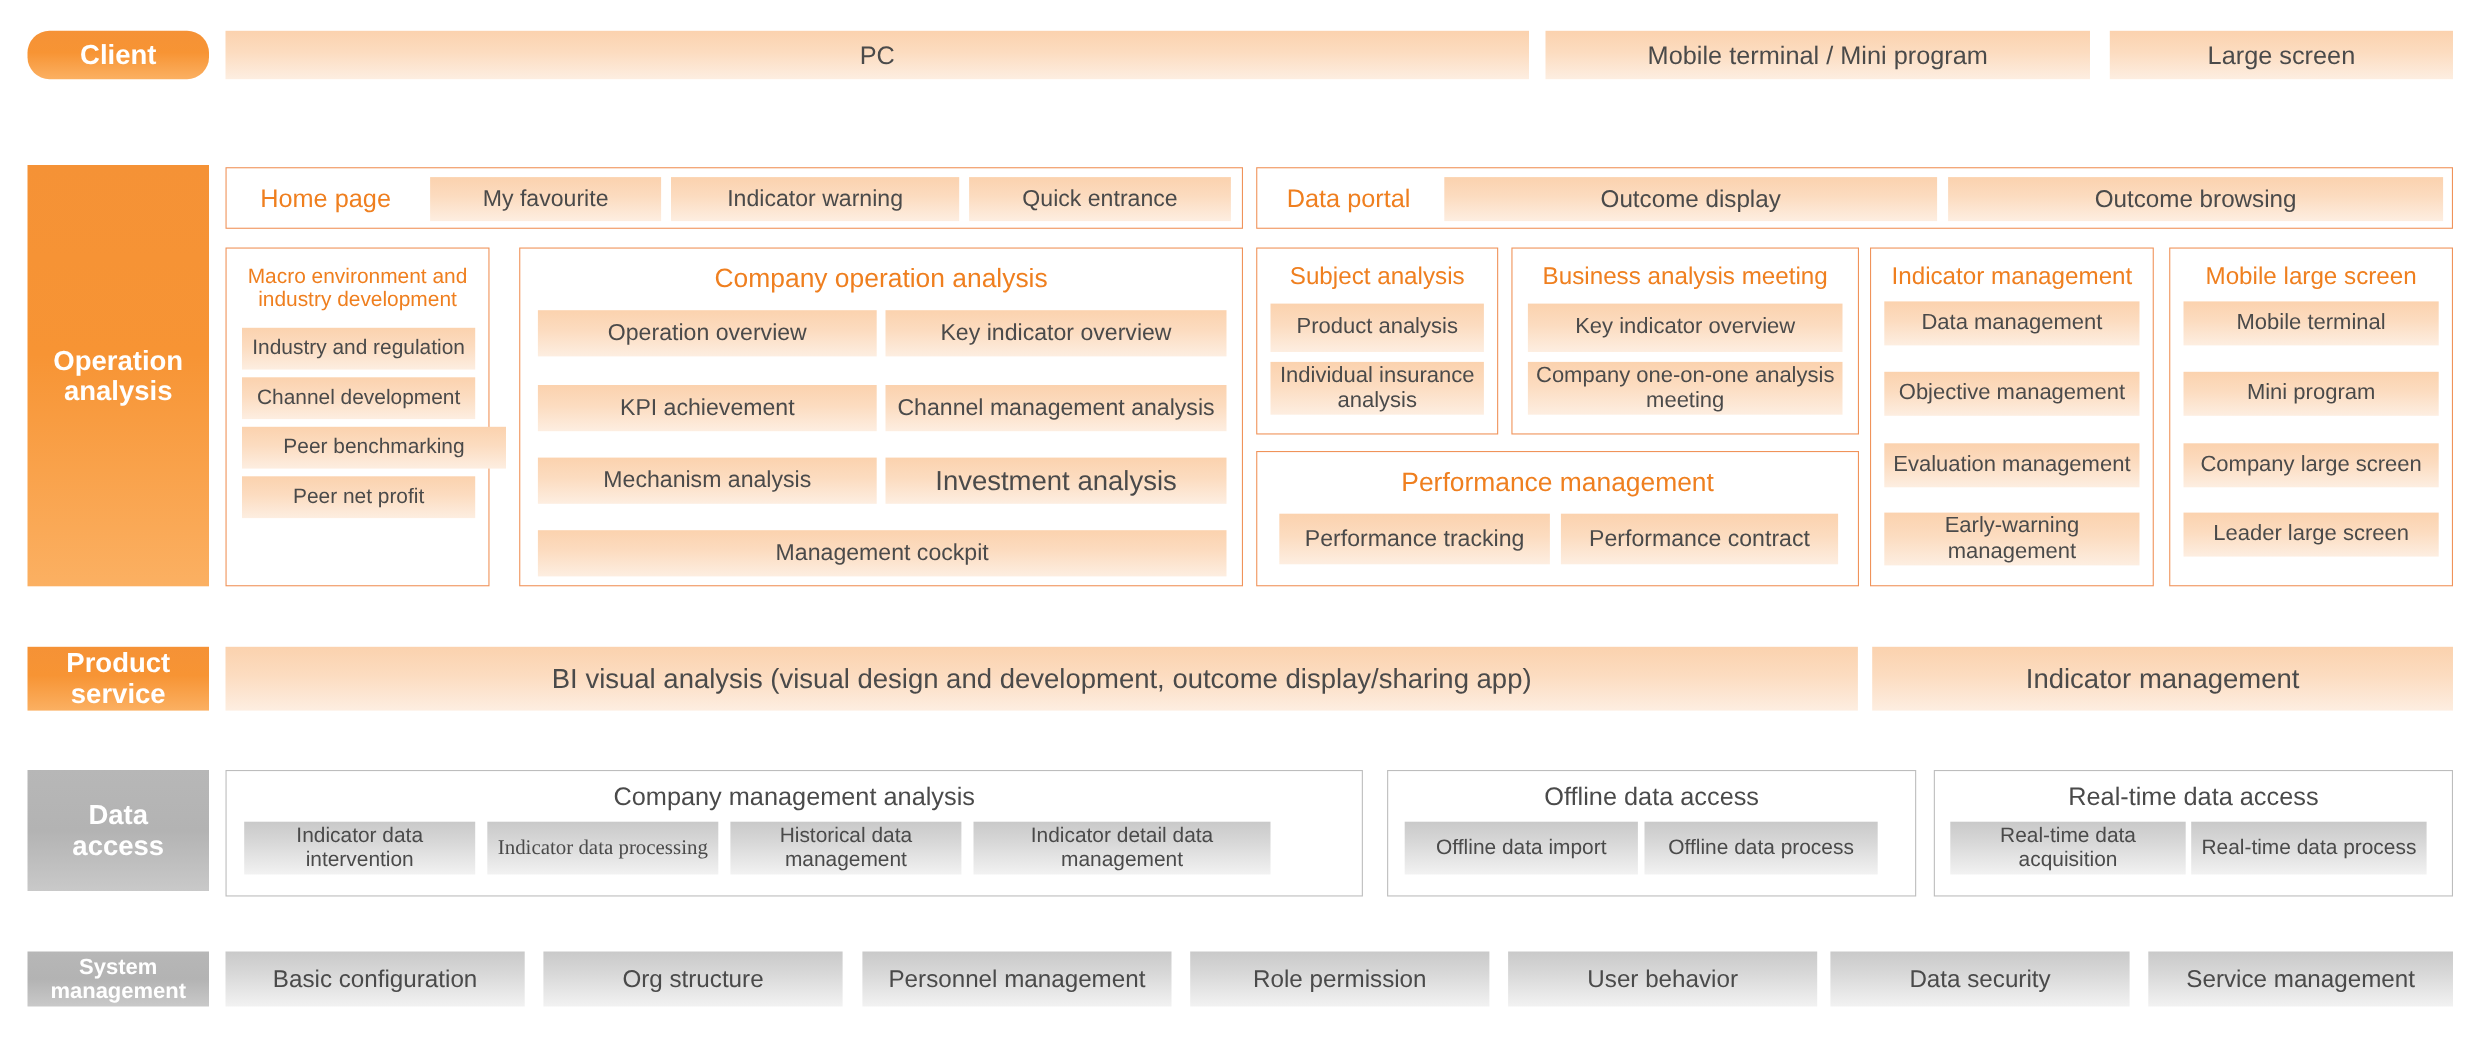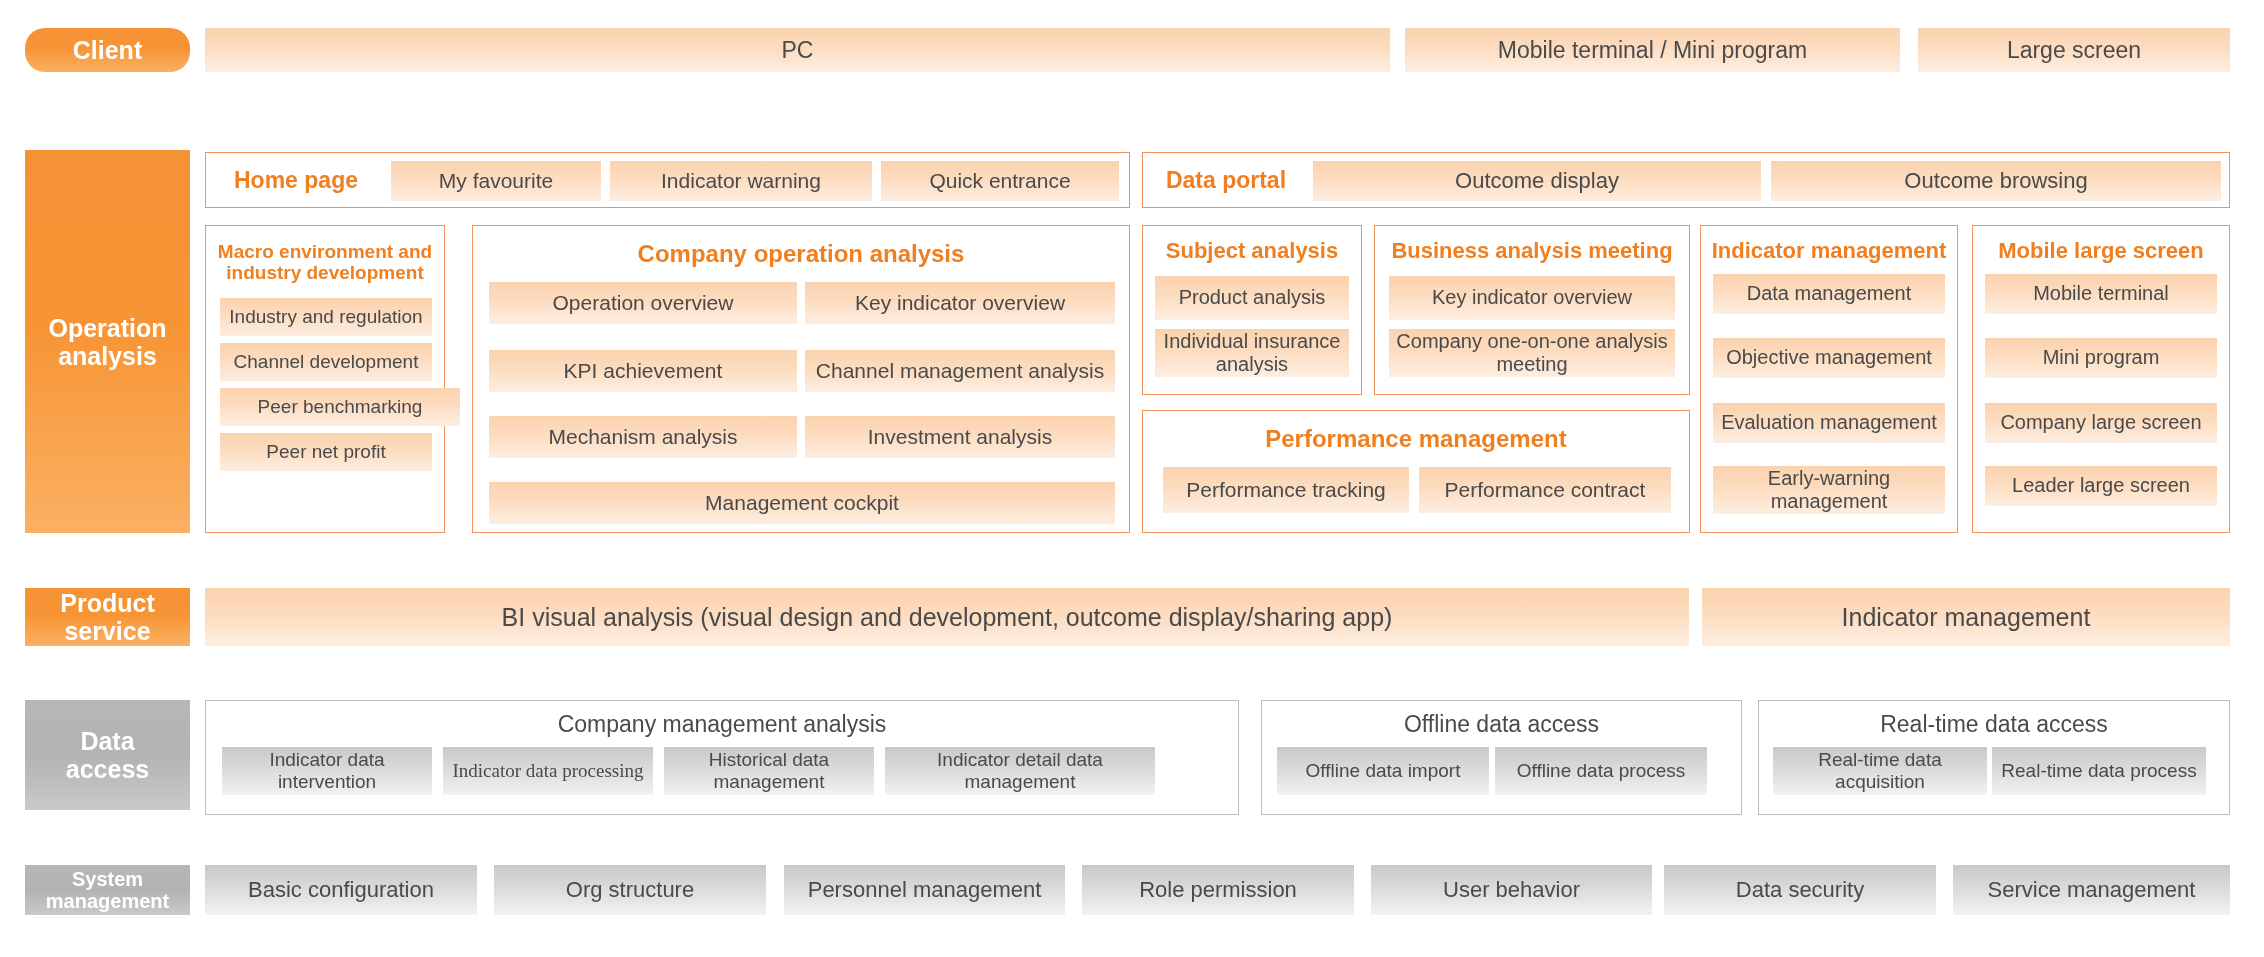--- a/index.html
+++ b/index.html
@@ -48,21 +48,21 @@
     border:1px solid #f0935a;
     background:#ffffff;
     box-sizing:border-box;
   }
   .panel-grey{
     border:1px solid #bdbdbd;
     background:#ffffff;
     box-sizing:border-box;
   }
   .grp-title{
-    color:#ef7f1f;font-weight:bold;text-align:center;
+    color:#ef7f1f;font-weight:normal;text-align:center;
     line-height:1.1;
     display:flex;align-items:center;justify-content:center;
     box-sizing:border-box;
   }
   .grp-title-grey{
     color:#4a4a4a;text-align:center;line-height:1.1;
     display:flex;align-items:center;justify-content:center;
     box-sizing:border-box;
   }
   .abs{position:absolute;}
@@ -111,21 +111,21 @@
   <div class="abs panel" style="left:472px;top:225px;width:658px;height:308px;">
     <div class="abs grp-title" style="left:0px;top:10px;width:656px;height:36px;font-size:24px;">Company operation analysis</div>
 
     <div class="abs chip" style="left:16px;top:56px;width:308px;height:42px;font-size:21px;">Operation overview</div>
     <div class="abs chip" style="left:332px;top:56px;width:310px;height:42px;font-size:21px;">Key indicator overview</div>
 
     <div class="abs chip" style="left:16px;top:124px;width:308px;height:42px;font-size:21px;">KPI achievement</div>
     <div class="abs chip" style="left:332px;top:124px;width:310px;height:42px;font-size:21px;">Channel management analysis</div>
 
     <div class="abs chip" style="left:16px;top:190px;width:308px;height:42px;font-size:21px;">Mechanism analysis</div>
-    <div class="abs chip" style="left:332px;top:190px;width:310px;height:42px;font-size:21px;">Investment analysis</div>
+    <div class="abs chip" style="left:332px;top:190px;width:310px;height:42px;font-size:25px;">Investment analysis</div>
 
     <div class="abs chip" style="left:16px;top:256px;width:626px;height:42px;font-size:21px;">Management cockpit</div>
   </div>
 
   <div class="abs panel" style="left:1142px;top:225px;width:220px;height:170px;">
     <div class="abs grp-title" style="left:0px;top:8px;width:218px;height:34px;font-size:22px;">Subject analysis</div>
     <div class="abs chip" style="left:12px;top:50px;width:194px;height:44px;font-size:20px;">Product analysis</div>
     <div class="abs chip" style="left:12px;top:103px;width:194px;height:48px;font-size:20px;">Individual insurance analysis</div>
   </div>
 

